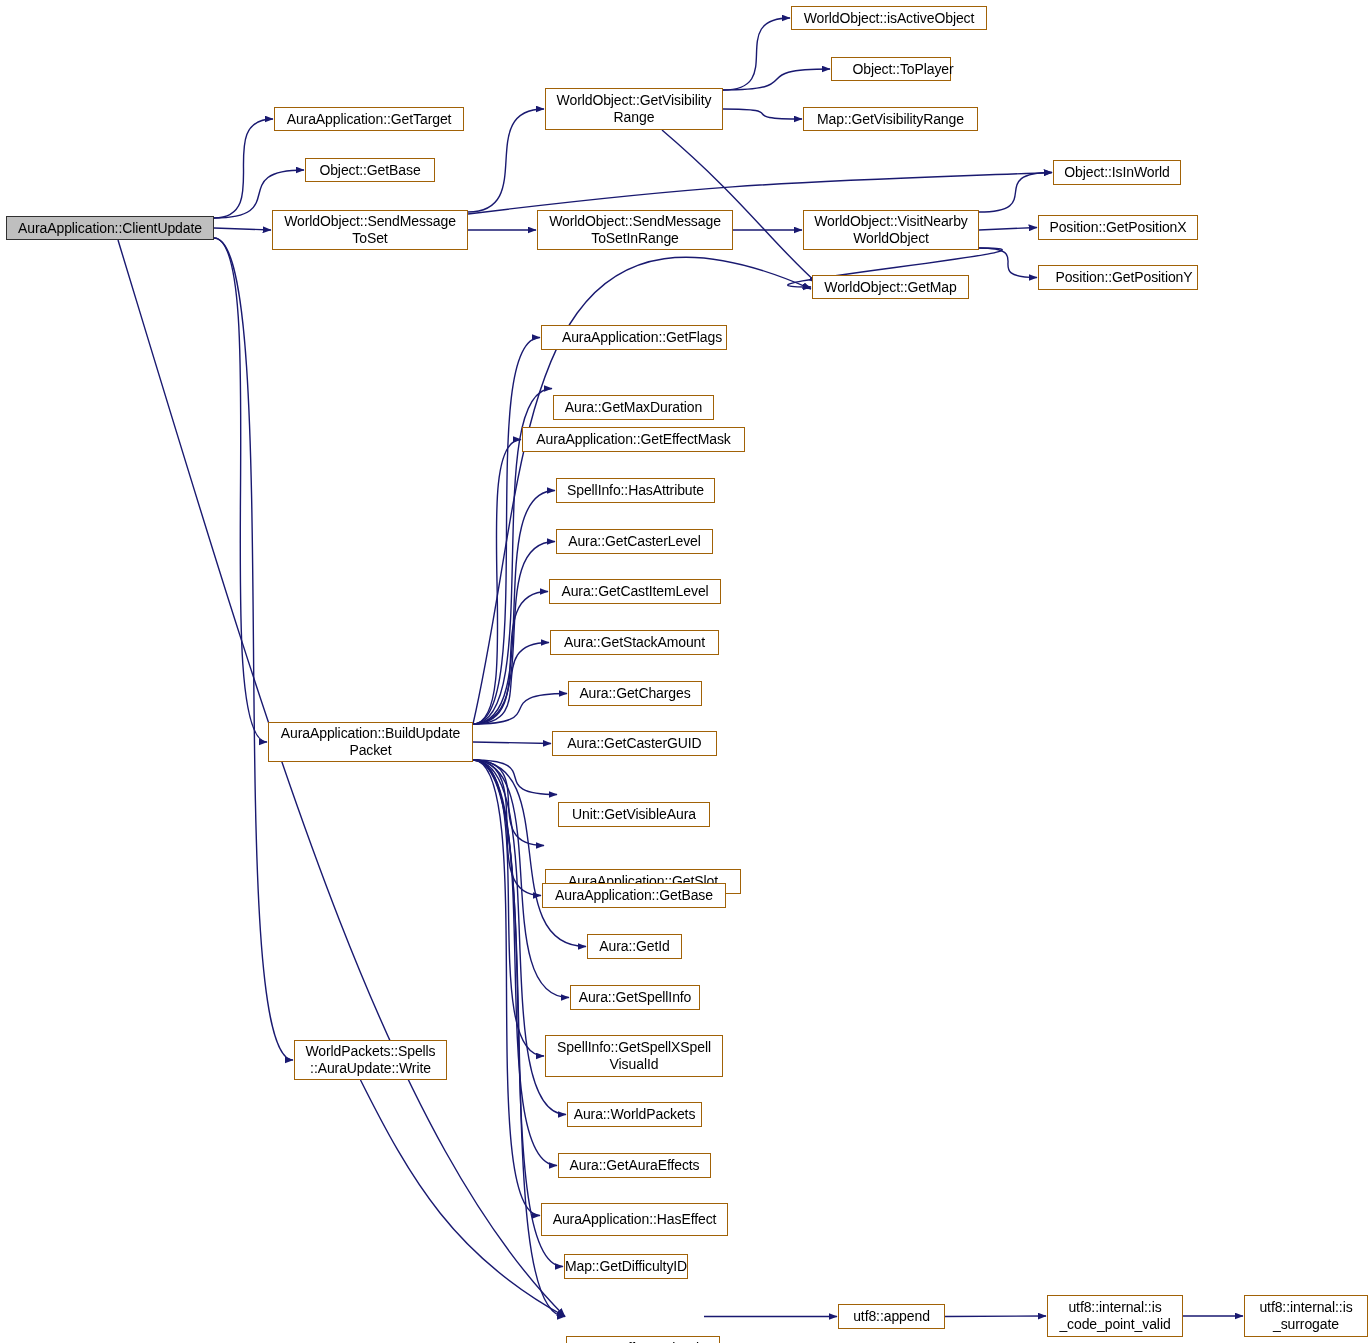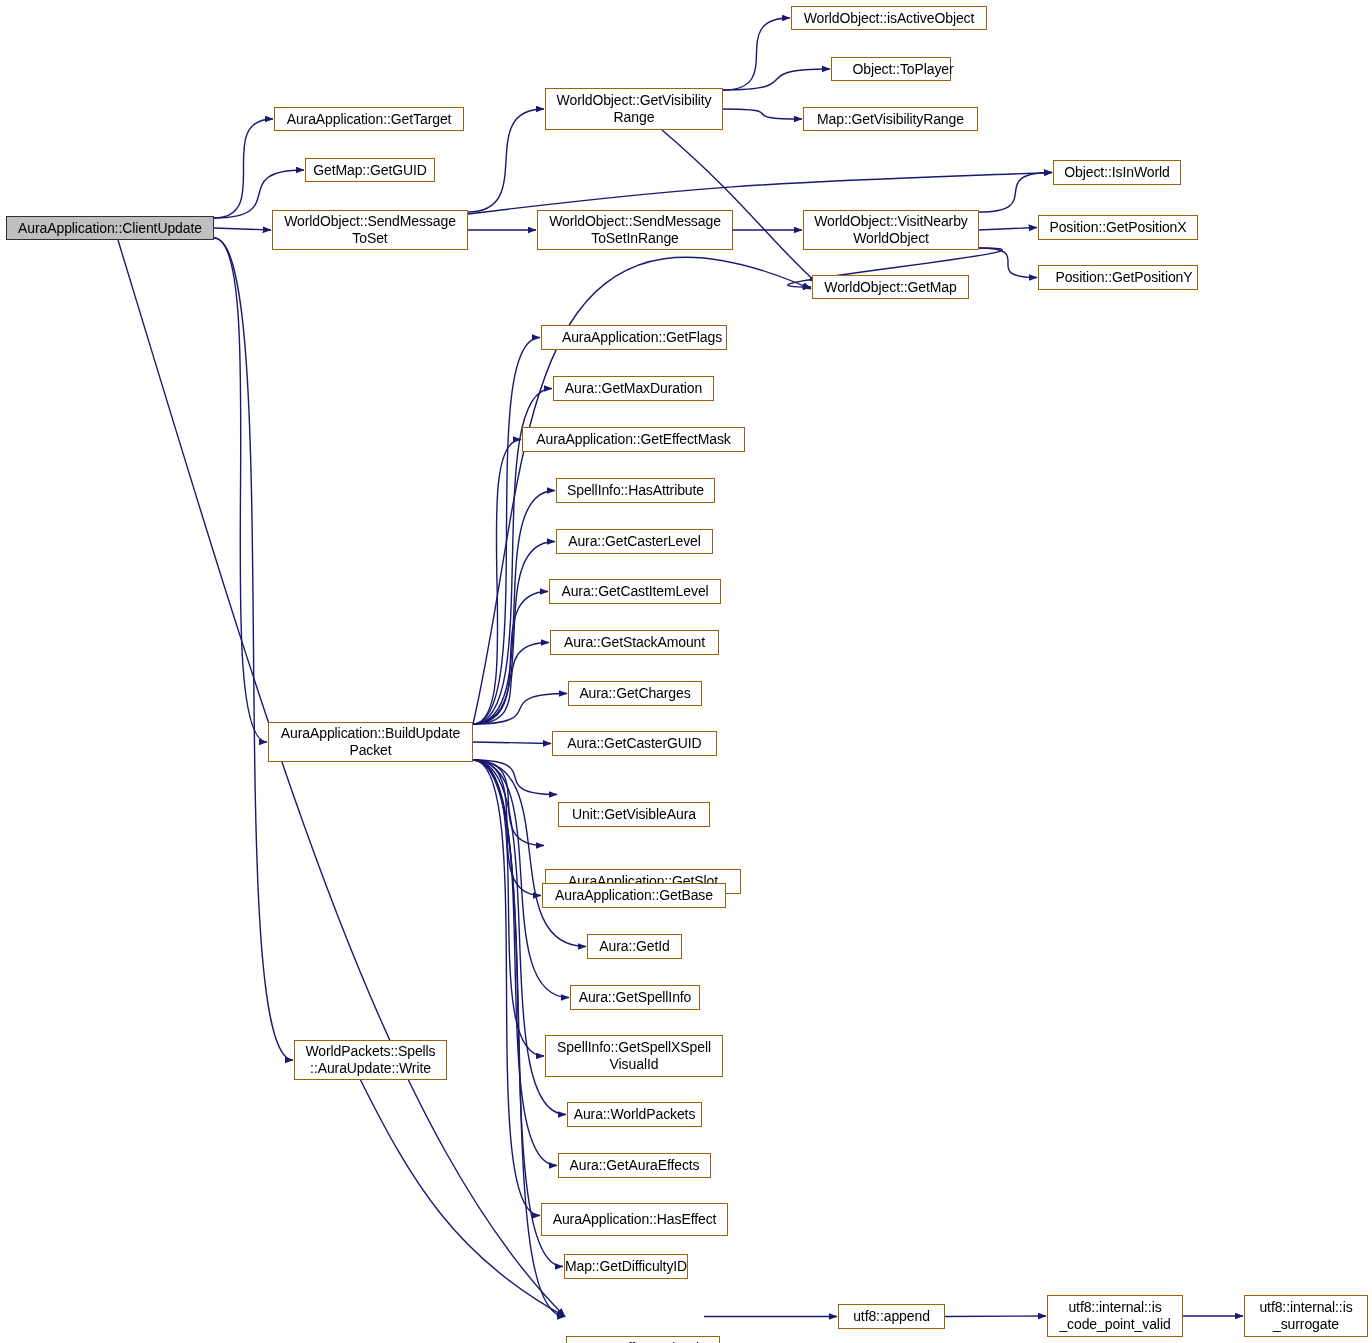--- a/index.html
+++ b/index.html
@@ -97,42 +97,42 @@
         <path d="M473,760 C552.36,760 485.64,1316.5 565,1316.5" marker-end="url(#arrowhead)"></path>
         <path d="M360.5,1080 C410.5,1180 455,1256.5 565,1316.5" marker-end="url(#arrowhead)"></path>
         <path d="M704,1316.5 L837,1316.5" marker-end="url(#arrowhead)"></path>
         <path d="M945,1316.5 L1046,1316" marker-end="url(#arrowhead)"></path>
         <path d="M1183,1316 L1243,1316" marker-end="url(#arrowhead)"></path>
       </g>
   </svg>
   <div id="nodes">
       <div class="node highlight" style="left: 6px; top: 216px; width: 208px; height: 24px;">AuraApplication::ClientUpdate</div>
       <div class="node" style="left: 274px; top: 107px; width: 190px; height: 24px;">AuraApplication::GetTarget</div>
-      <div class="node" style="left: 305px; top: 158px; width: 130px; height: 24px;">GetMap::GetGUID</div>
+      <div class="node" style="left: 305px; top: 158px; width: 130px; height: 24px;">Object::GetBase</div>
       <div class="node" style="left: 272px; top: 210px; width: 196px; height: 40px;">WorldObject::SendMessage
 ToSet</div>
       <div class="node" style="left: 545px; top: 88px; width: 178px; height: 42px;">WorldObject::GetVisibility
 Range</div>
       <div class="node" style="left: 791px; top: 6px; width: 196px; height: 24px;">WorldObject::isActiveObject</div>
       <div class="node" style="left: 831px; top: 57px; width: 120px; height: 24px; padding-left: 24px;">Object::ToPlayer</div>
       <div class="node" style="left: 803px; top: 107px; width: 175px; height: 24px;">Map::GetVisibilityRange</div>
       <div class="node" style="left: 537px; top: 210px; width: 196px; height: 40px;">WorldObject::SendMessage
 ToSetInRange</div>
       <div class="node" style="left: 803px; top: 210px; width: 176px; height: 40px;">WorldObject::VisitNearby
 WorldObject</div>
       <div class="node" style="left: 1053px; top: 160px; width: 128px; height: 25px;">Object::IsInWorld</div>
       <div class="node" style="left: 1038px; top: 215px; width: 160px; height: 25px;">Position::GetPositionX</div>
       <div class="node" style="left: 1038px; top: 265px; width: 160px; height: 25px; padding-left: 12px;">Position::GetPositionY</div>
       <div class="node" style="left: 812px; top: 275px; width: 157px; height: 24px;">WorldObject::GetMap</div>
       <div class="node" style="left: 268px; top: 722px; width: 205px; height: 40px;">AuraApplication::BuildUpdate
 Packet</div>
       <div class="node" style="left: 294px; top: 1040px; width: 153px; height: 40px;">WorldPackets::Spells
 ::AuraUpdate::Write</div>
       <div class="node" style="left: 541px; top: 325px; width: 186px; height: 25px; padding-left: 16px;">AuraApplication::GetFlags</div>
-      <div class="node" style="left: 553px; top: 376px; width: 161px; height: 25px;">Aura::GetMaxDuration</div>
+      <div class="node" style="left: 553px; top: 395px; width: 161px; height: 25px;">Aura::GetMaxDuration</div>
       <div class="node" style="left: 522px; top: 427px; width: 223px; height: 25px;">AuraApplication::GetEffectMask</div>
       <div class="node" style="left: 556px; top: 478px; width: 159px; height: 25px;">SpellInfo::HasAttribute</div>
       <div class="node" style="left: 556px; top: 529px; width: 157px; height: 25px;">Aura::GetCasterLevel</div>
       <div class="node" style="left: 549px; top: 579px; width: 172px; height: 25px;">Aura::GetCastItemLevel</div>
       <div class="node" style="left: 550px; top: 630px; width: 169px; height: 25px;">Aura::GetStackAmount</div>
       <div class="node" style="left: 568px; top: 681px; width: 134px; height: 25px;">Aura::GetCharges</div>
       <div class="node" style="left: 552px; top: 731px; width: 165px; height: 25px;">Aura::GetCasterGUID</div>
       <div class="node" style="left: 558px; top: 802px; width: 152px; height: 25px;">Unit::GetVisibleAura</div>
       <div class="node" style="left: 545px; top: 833px; width: 196px; height: 25px; margin-top: 36px;">AuraApplication::GetSlot</div>
       <div class="node" style="left: 542px; top: 883px; width: 184px; height: 25px;">AuraApplication::GetBase</div>

